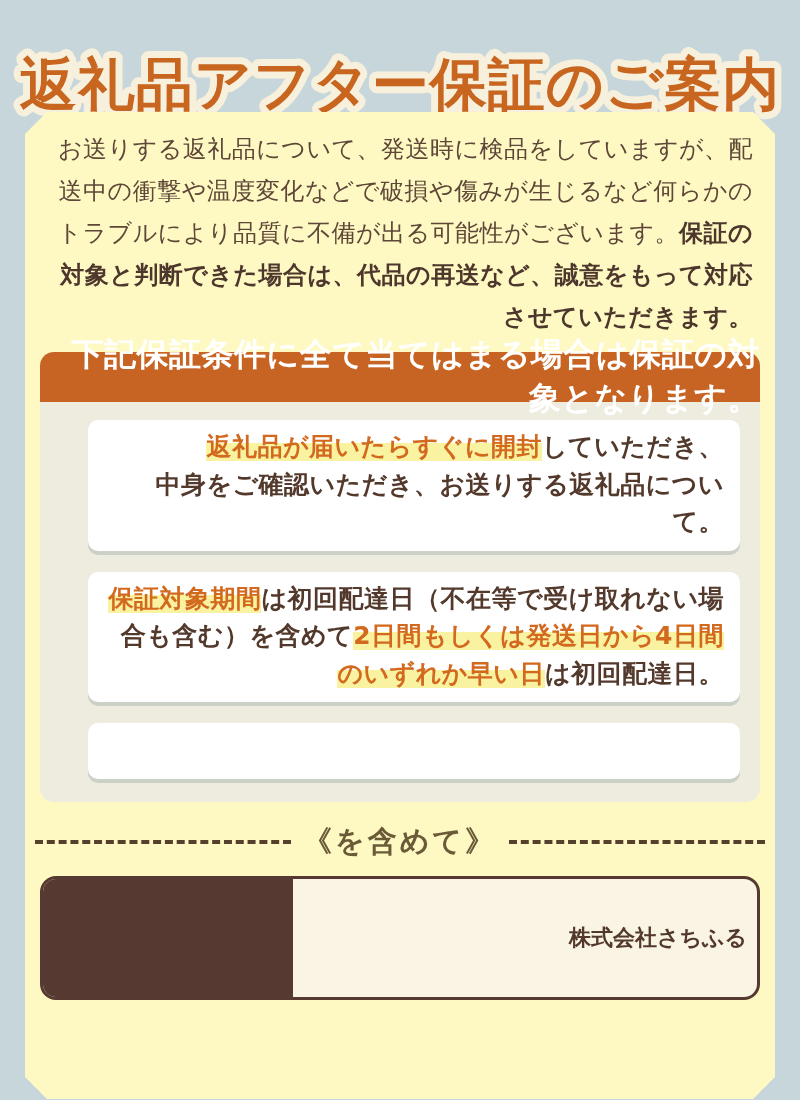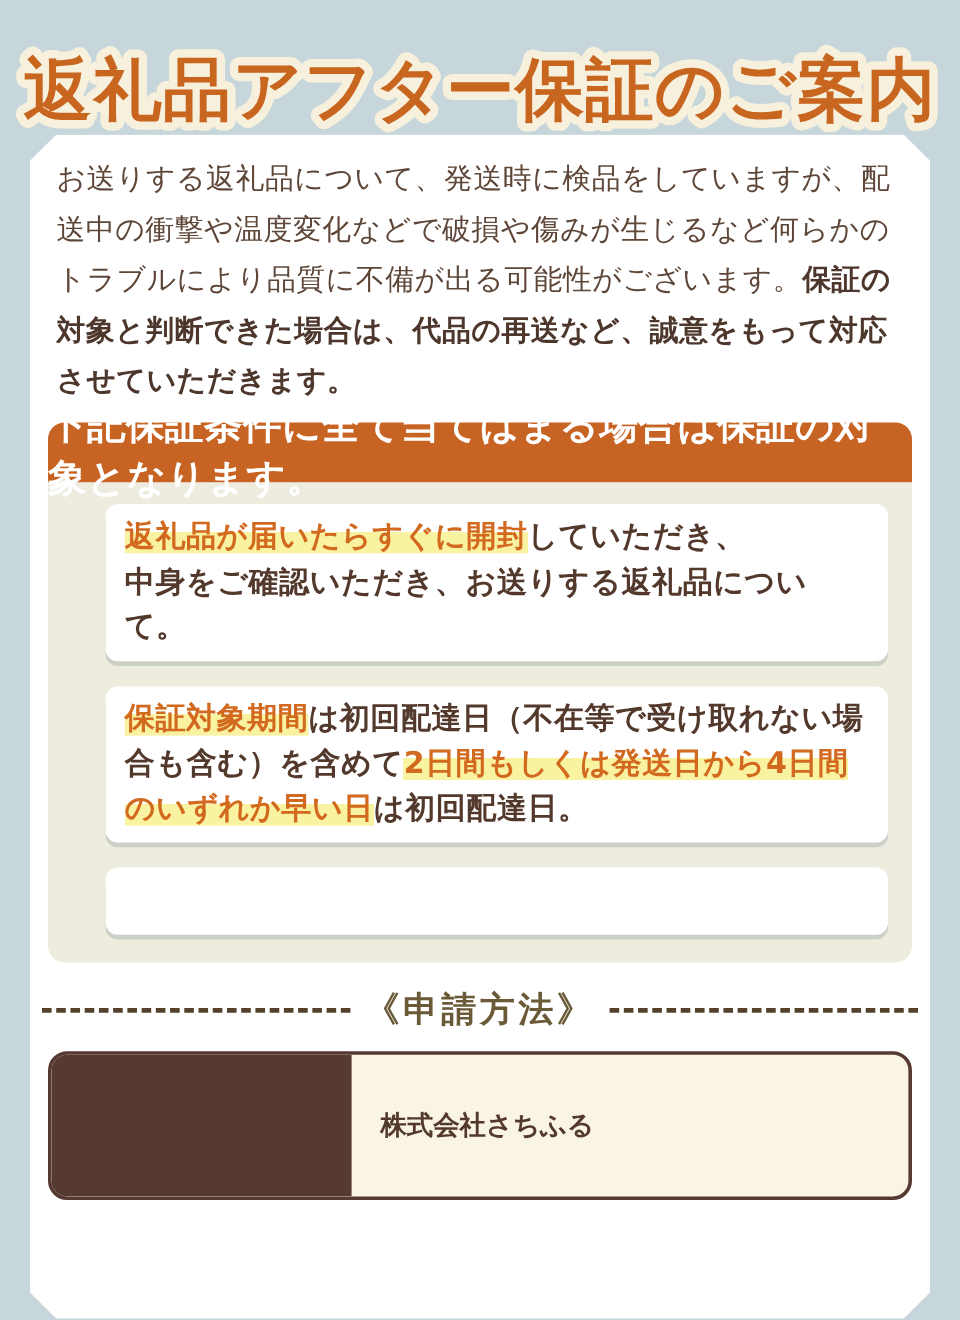--- a/index.html
+++ b/index.html
@@ -6,40 +6,41 @@
   html, body { width: 800px; }
   body {
     width: 800px; height: 1100px;
     background: #c6d6da;
     font-family: "DejaVu Sans", "Liberation Sans", sans-serif;
     overflow: hidden;
   }
   
   .title-wrap {
     width: 800px; height: 112px;
-    padding-top: 20px;
+    padding-top: 30px;
   }
   .title-wrap svg { width: 800px; height: 96px; display: block; }
   .title-wrap text {
     font-family: "DejaVu Sans", "Liberation Sans", sans-serif;
     font-size: 57px; font-weight: bold;
     fill: #c8651f;
     stroke: #f6f0dd; stroke-width: 14px;
     paint-order: stroke; stroke-linejoin: round;
     letter-spacing: 1px;
   }
   
   .card {
     width: 750px; margin: 0 25px;
     height: 987px;
-    background: #ffffff;
+    background: #fef9c3;
     clip-path: polygon(22px 0, calc(100% - 22px) 0, 100% 22px,
                        100% calc(100% - 22px), calc(100% - 22px) 100%,
                        22px 100%, 0 calc(100% - 22px), 0 22px);
     padding: 16px 0 0 0;
+    text-align: right;
   }
   
   .intro {
     margin: 0 22px 14px 22px;
     font-size: 24px; line-height: 1.75;
     color: #5e4738;
     letter-spacing: 0.5px;
   }
   .intro .em { font-weight: bold; color: #4d372c; }
   
@@ -136,21 +137,21 @@
     <div class="cond-box"><span class="hl">返礼品が届いたらすぐに開封</span><span>していただき、</span><br><span>中身をご確認いただき、お送りする返礼品について。</span></div>
 
     <div class="cond-box"><span class="hl">保証対象期間</span><span>は初回配達日（不在等で受け取れない場合も含む）を含めて</span><span class="hl">2日間もしくは発送日から4日間のいずれか早い日</span><span>は初回配達日。</span></div>
 
     <div class="cond-box"><br></div>
 
   </div>
 
   <div class="divider">
     <span class="dash"></span>
-    <span class="divider-label">《申請方法》</span>
+    <span class="divider-label">《を含めて》</span>
     <span class="dash"></span>
   </div>
 
 
   <div class="contact">
     <div class="contact-label">
       
     </div>
     <div class="contact-info">
       <div class="company">株式会社さちふる</div>

